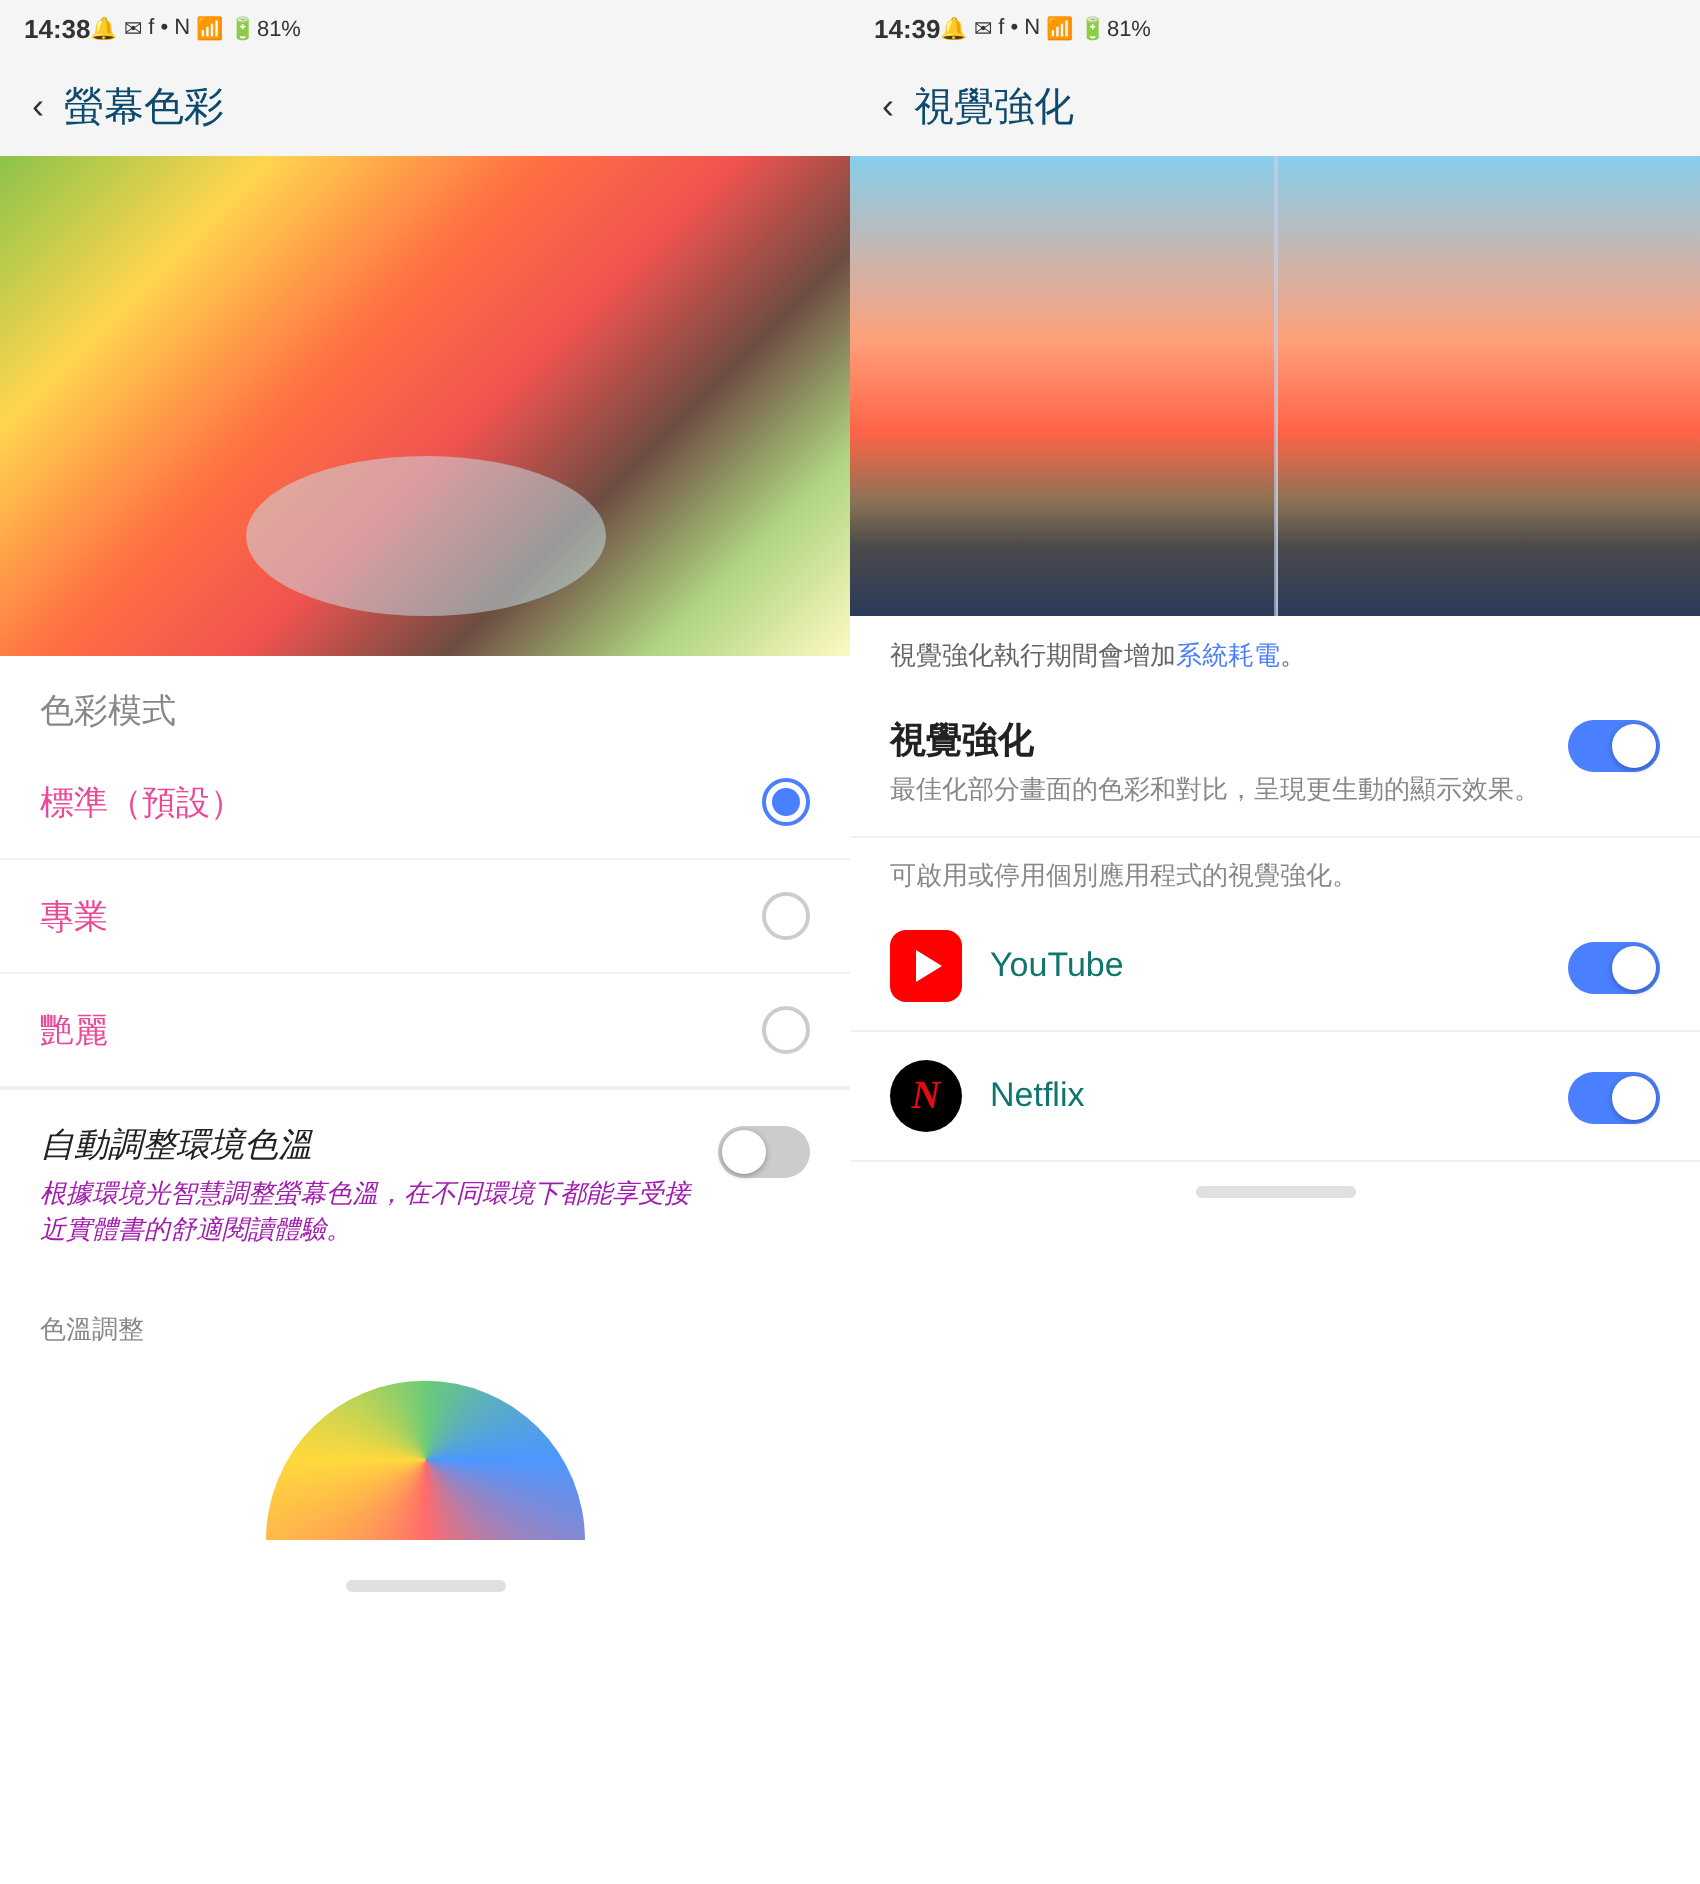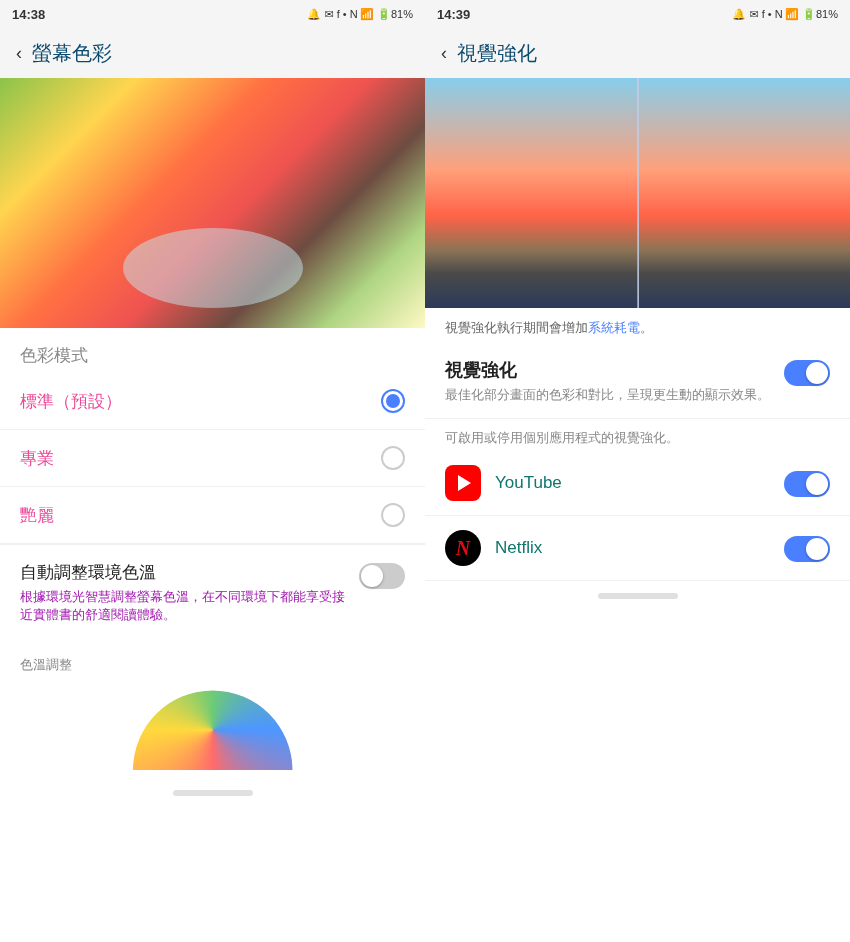--- a/index.html
+++ b/index.html
@@ -31,21 +31,21 @@
       flex-direction: column;
       overflow: hidden;
     }
 
     
     .status-bar {
       height: 28px;
       background: #f5f5f5;
       display: flex;
       align-items: center;
-      justify-content: space-between;
+      justify-content: flex-start;
       padding: 12px 12px;
       font-size: 12px;
       color: #333;
     }
     .status-time { font-weight: 600; font-size: 13px; }
     .status-icons { display: flex; align-items: center; gap: 3px; font-size: 11px; }
 
     
     .page-header {
       height: 50px;
@@ -167,20 +167,21 @@
     .toggle-section {
       padding: 16px 20px;
       background: #fff;
       border-top: 1px solid #f0f0f0;
     }
     .toggle-row {
       display: flex;
       align-items: flex-start;
       justify-content: space-between;
       gap: 12px;
+      font-style: italic;
     }
     .toggle-text { flex: 1; }
     .toggle-title {
       font-size: 17px;
       color: #222;
       font-weight: 500;
     }
     .toggle-desc {
       font-size: 13px;
       color: #a21caf;

